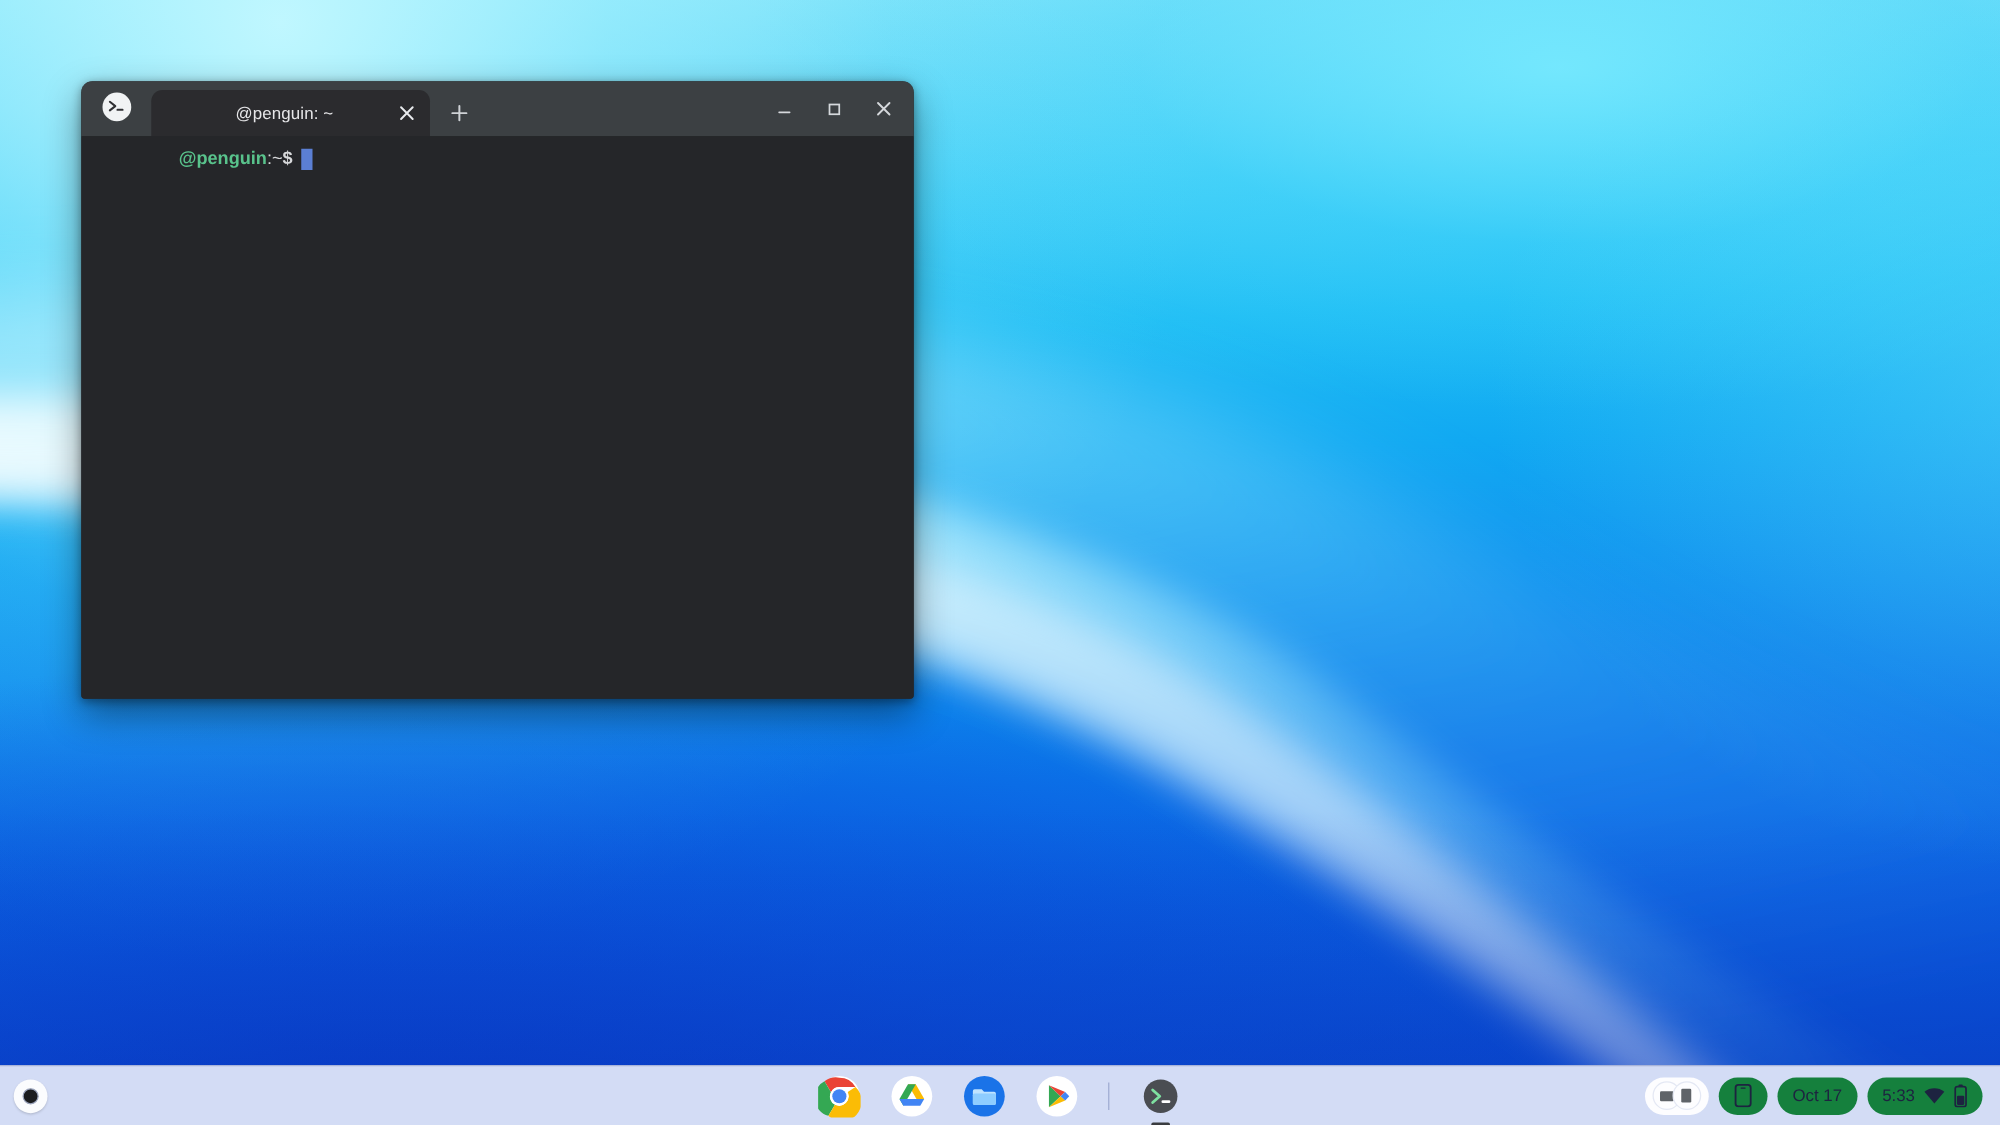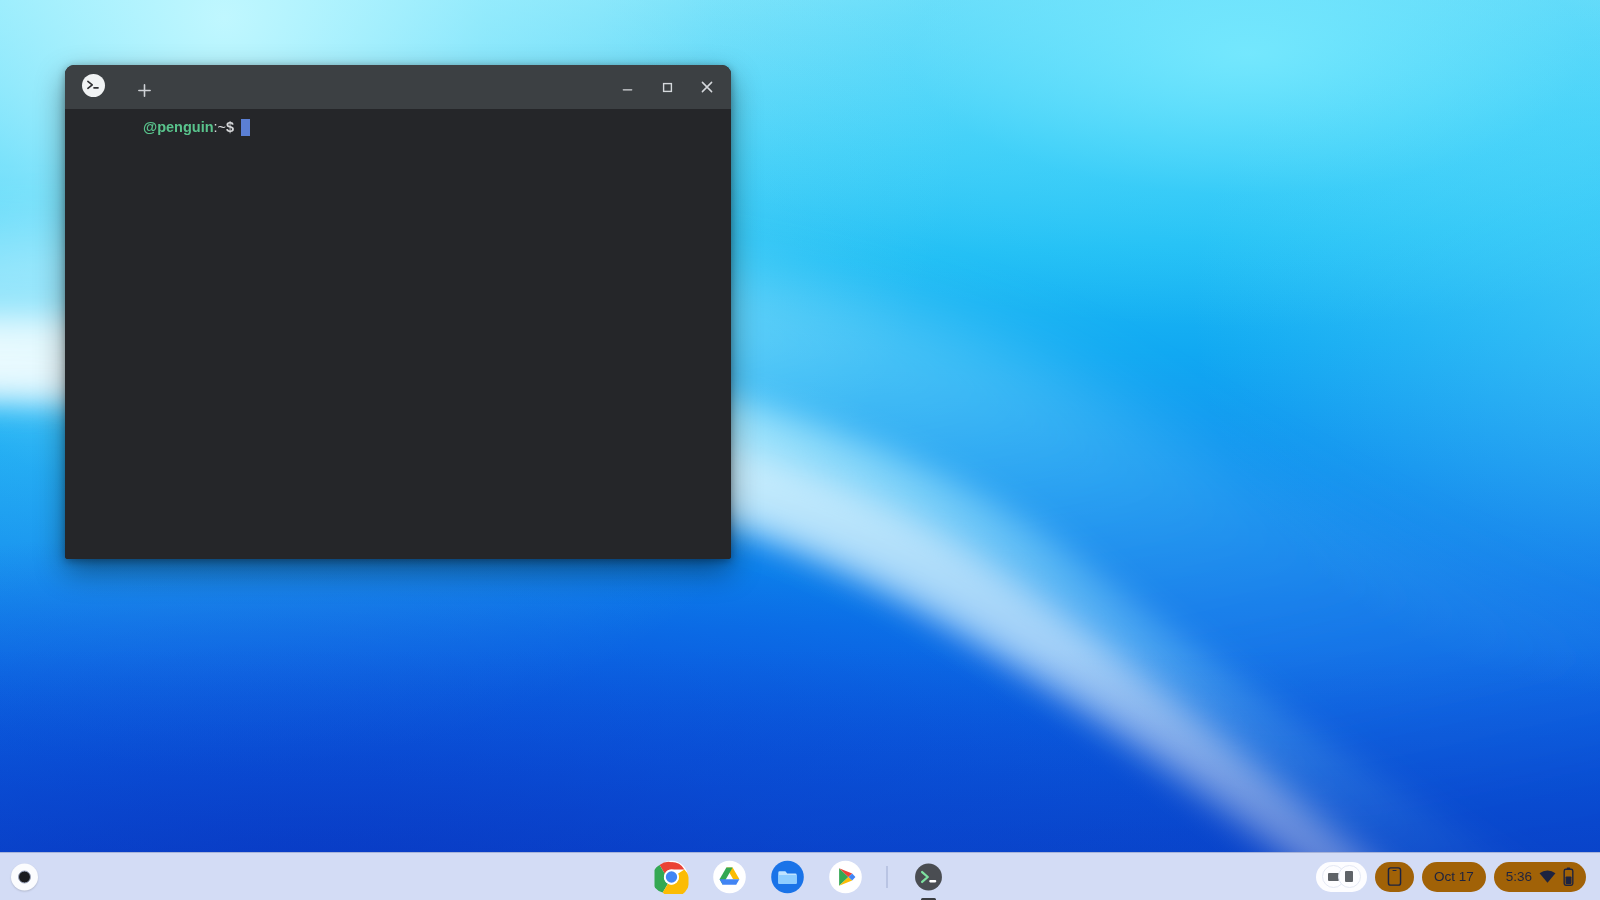--- a/index.html
+++ b/index.html
@@ -162,21 +162,21 @@
   .shelf-sep {
     width:1px; height:22px; background:rgba(40,60,130,.30); margin:0 2px;
   }
 
   
   #tray {
     position:absolute; right:14px; top:50%; transform:translateY(-50%);
     display:flex; align-items:center; gap:8px;
   }
   .tray-pill {
-    background:#a16207; border-radius:16px; height:30px;
+    background:#15803d; border-radius:16px; height:30px;
     display:flex; align-items:center; justify-content:center;
     padding:0 12px; color:#1d2340; font-size:13.5px;
   }
   .tray-pill.white { background:#fdfdff; }
   .desk-stack { display:flex; align-items:center; padding:0 6px; }
   .desk-thumb {
     width:23px; height:23px; border-radius:50%;
     background:#fdfdff; border:1px solid #e4e8f4;
     display:flex; align-items:center; justify-content:center;
     margin-left:-7px;
@@ -231,20 +231,28 @@
 
       <div class="app-icon-slot">
         <div class="app-icon">
           <svg width="15" height="15" viewBox="0 0 24 24">
             <path d="M3 5.5 L10 11 L3 16.5" fill="none" stroke="#303134" stroke-width="2.6" stroke-linecap="round" stroke-linejoin="round"></path>
             <rect x="11.5" y="14.5" width="9" height="2.6" rx="1.2" fill="#303134"></rect>
           </svg>
         </div>
       </div>
 
+      <div class="tab">
+        <span class="tab-title">@penguin: ~</span>
+        <span class="tab-close">
+          <svg width="13" height="13" viewBox="0 0 14 14">
+            <path d="M2 2 L12 12 M12 2 L2 12" stroke="#e8eaed" stroke-width="1.7" stroke-linecap="round"></path>
+          </svg>
+        </span>
+      </div>
 
       <div class="new-tab">
         <span>
           <svg width="15" height="15" viewBox="0 0 16 16">
             <path d="M8 2 L8 14 M2 8 L14 8" stroke="#cfd2d6" stroke-width="1.7" stroke-linecap="round"></path>
           </svg>
         </span>
       </div>
 
       <div class="win-controls">
@@ -367,21 +375,21 @@
           </svg>
         </span>
       </div>
 
       <div class="tray-pill">
         <span>Oct 17</span>
       </div>
 
       <div class="tray-pill">
         <span class="tray-time">
-          <span>5:36</span>
+          <span>5:33</span>
           <span class="tray-icon">
             <svg width="17" height="14" viewBox="0 0 18 14">
               <path d="M9 13.2 L0.6 3.1 A13.6 13.6 0 0 1 17.4 3.1 Z" fill="#1d2340"></path>
             </svg>
           </span>
           <span class="tray-icon">
             <svg width="11" height="19" viewBox="0 0 12 22">
               <rect x="4" y="0.6" width="4" height="1.8" rx=".8" fill="#1d2340"></rect>
               <rect x="1" y="2.6" width="10" height="18.6" rx="2" fill="none" stroke="#1d2340" stroke-width="1.6"></rect>
               <rect x="2.6" y="11" width="6.8" height="8.6" rx="1" fill="#1d2340"></rect>

